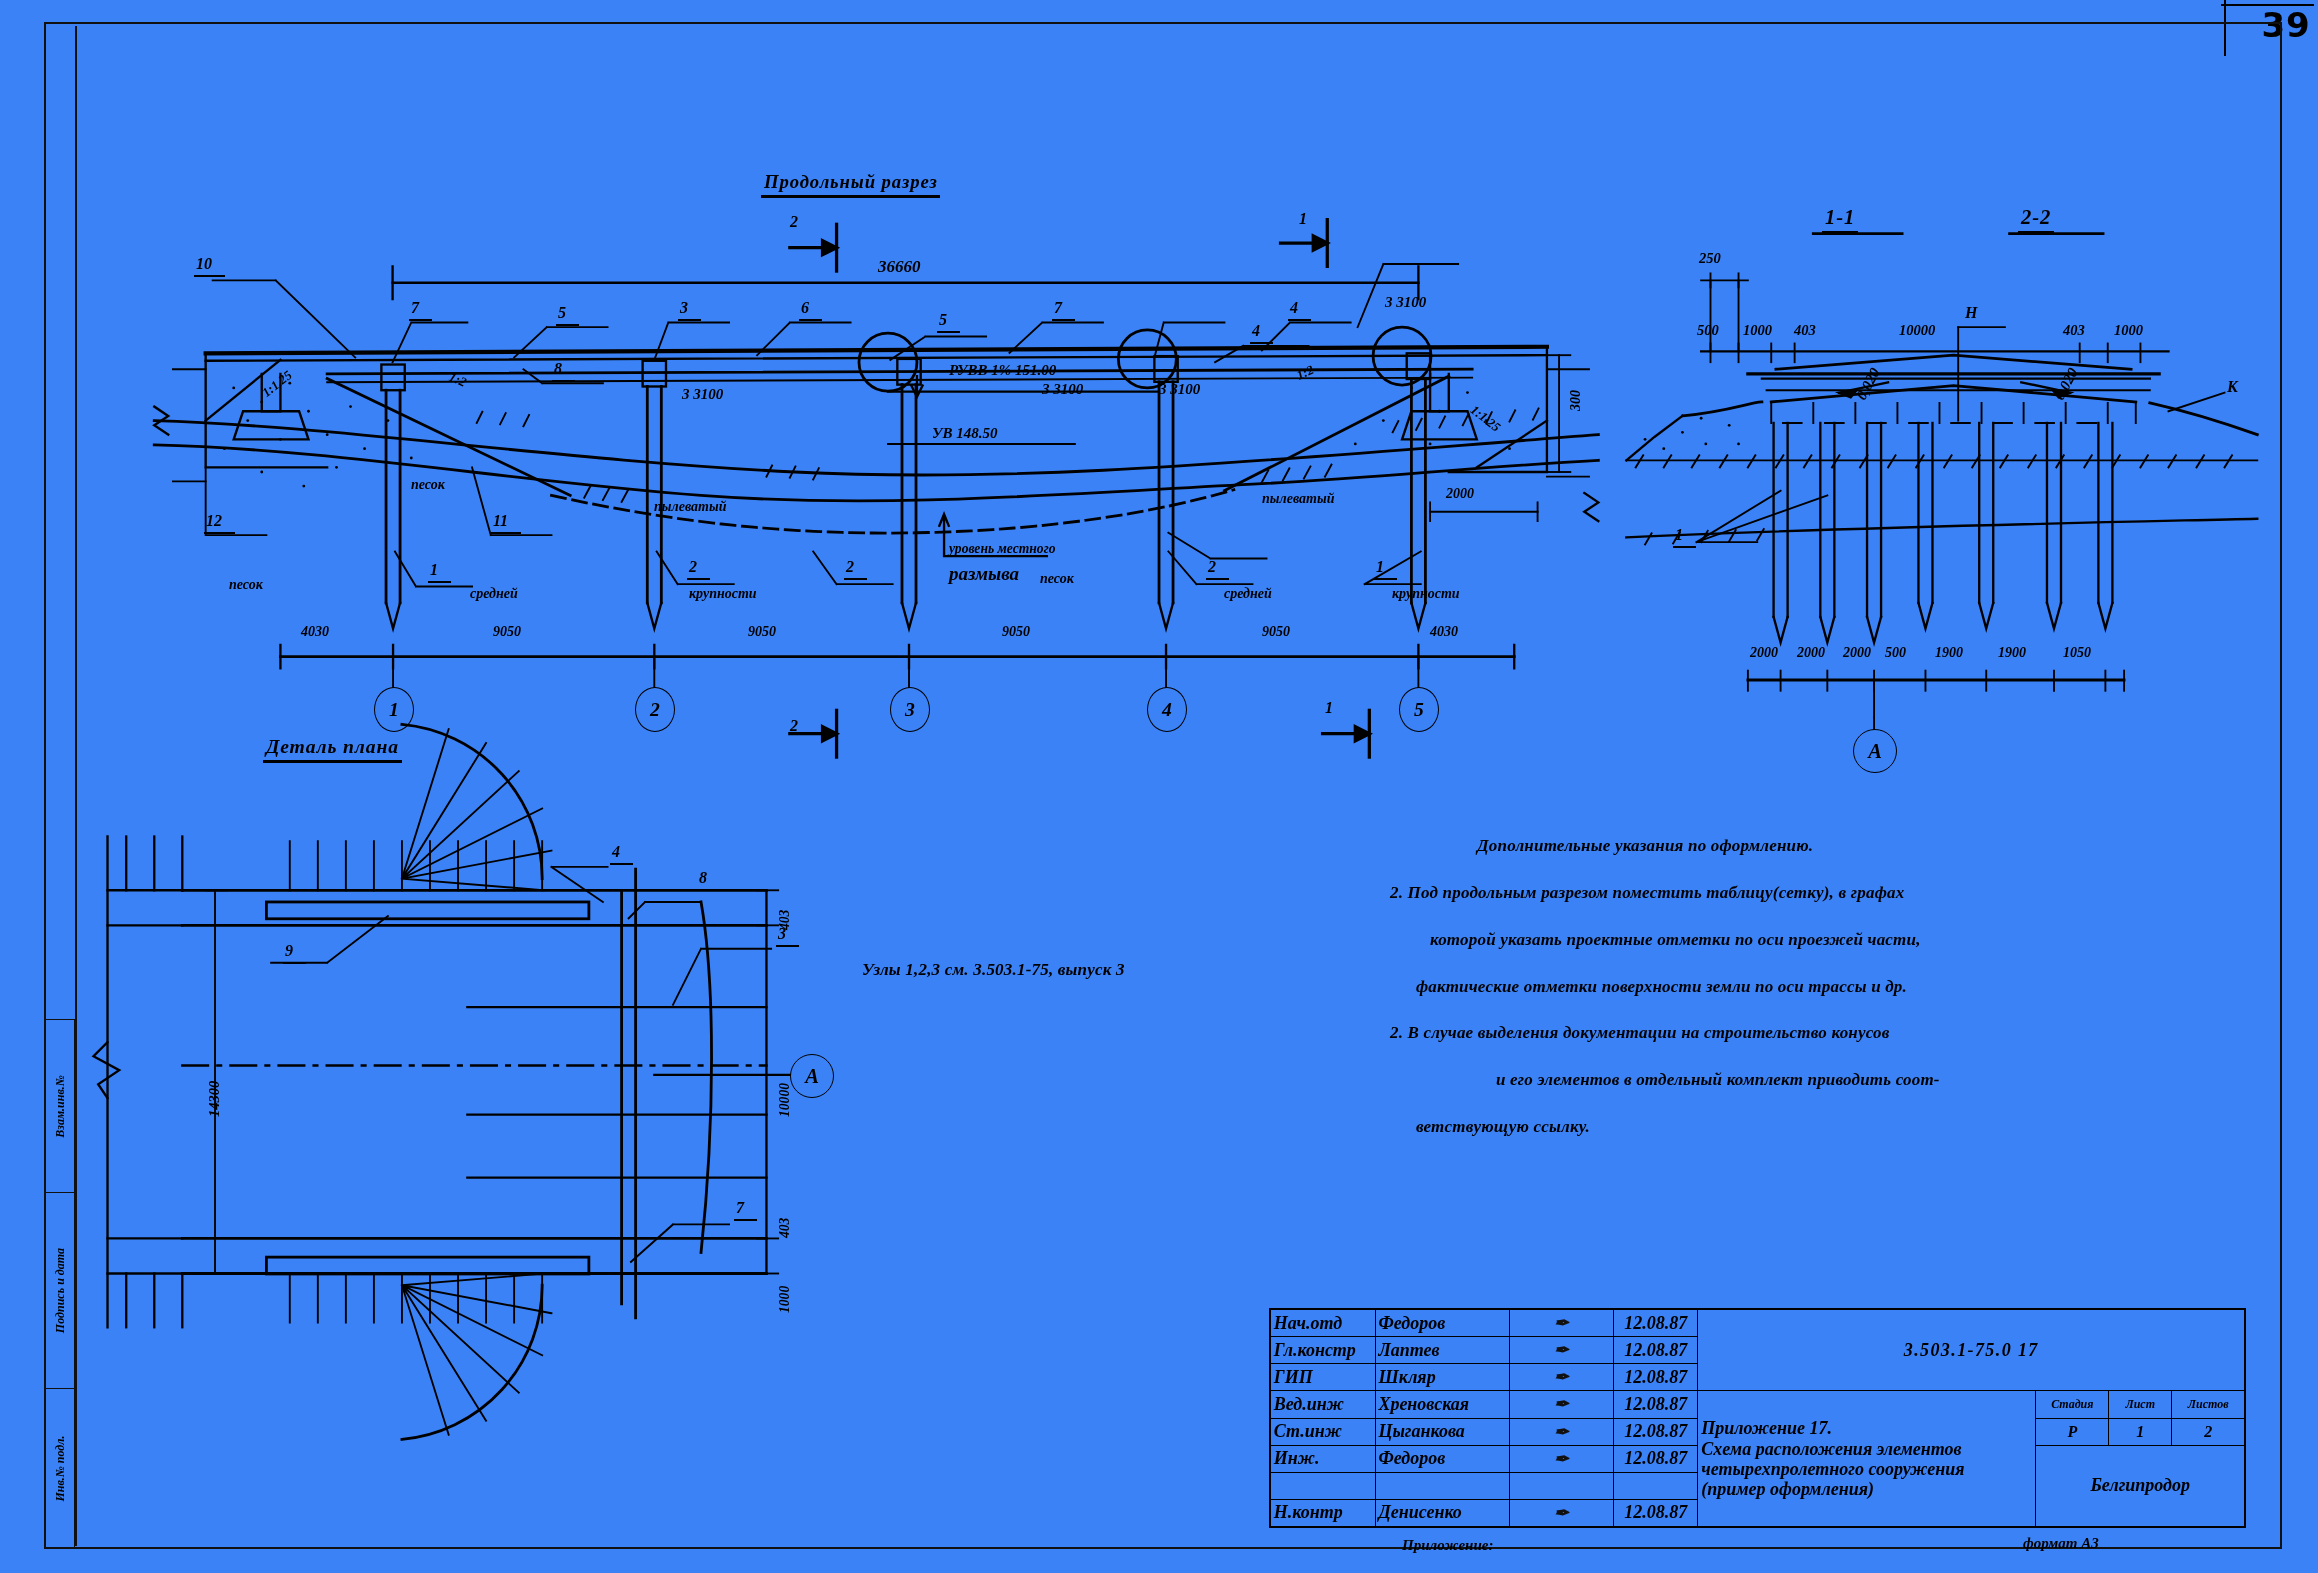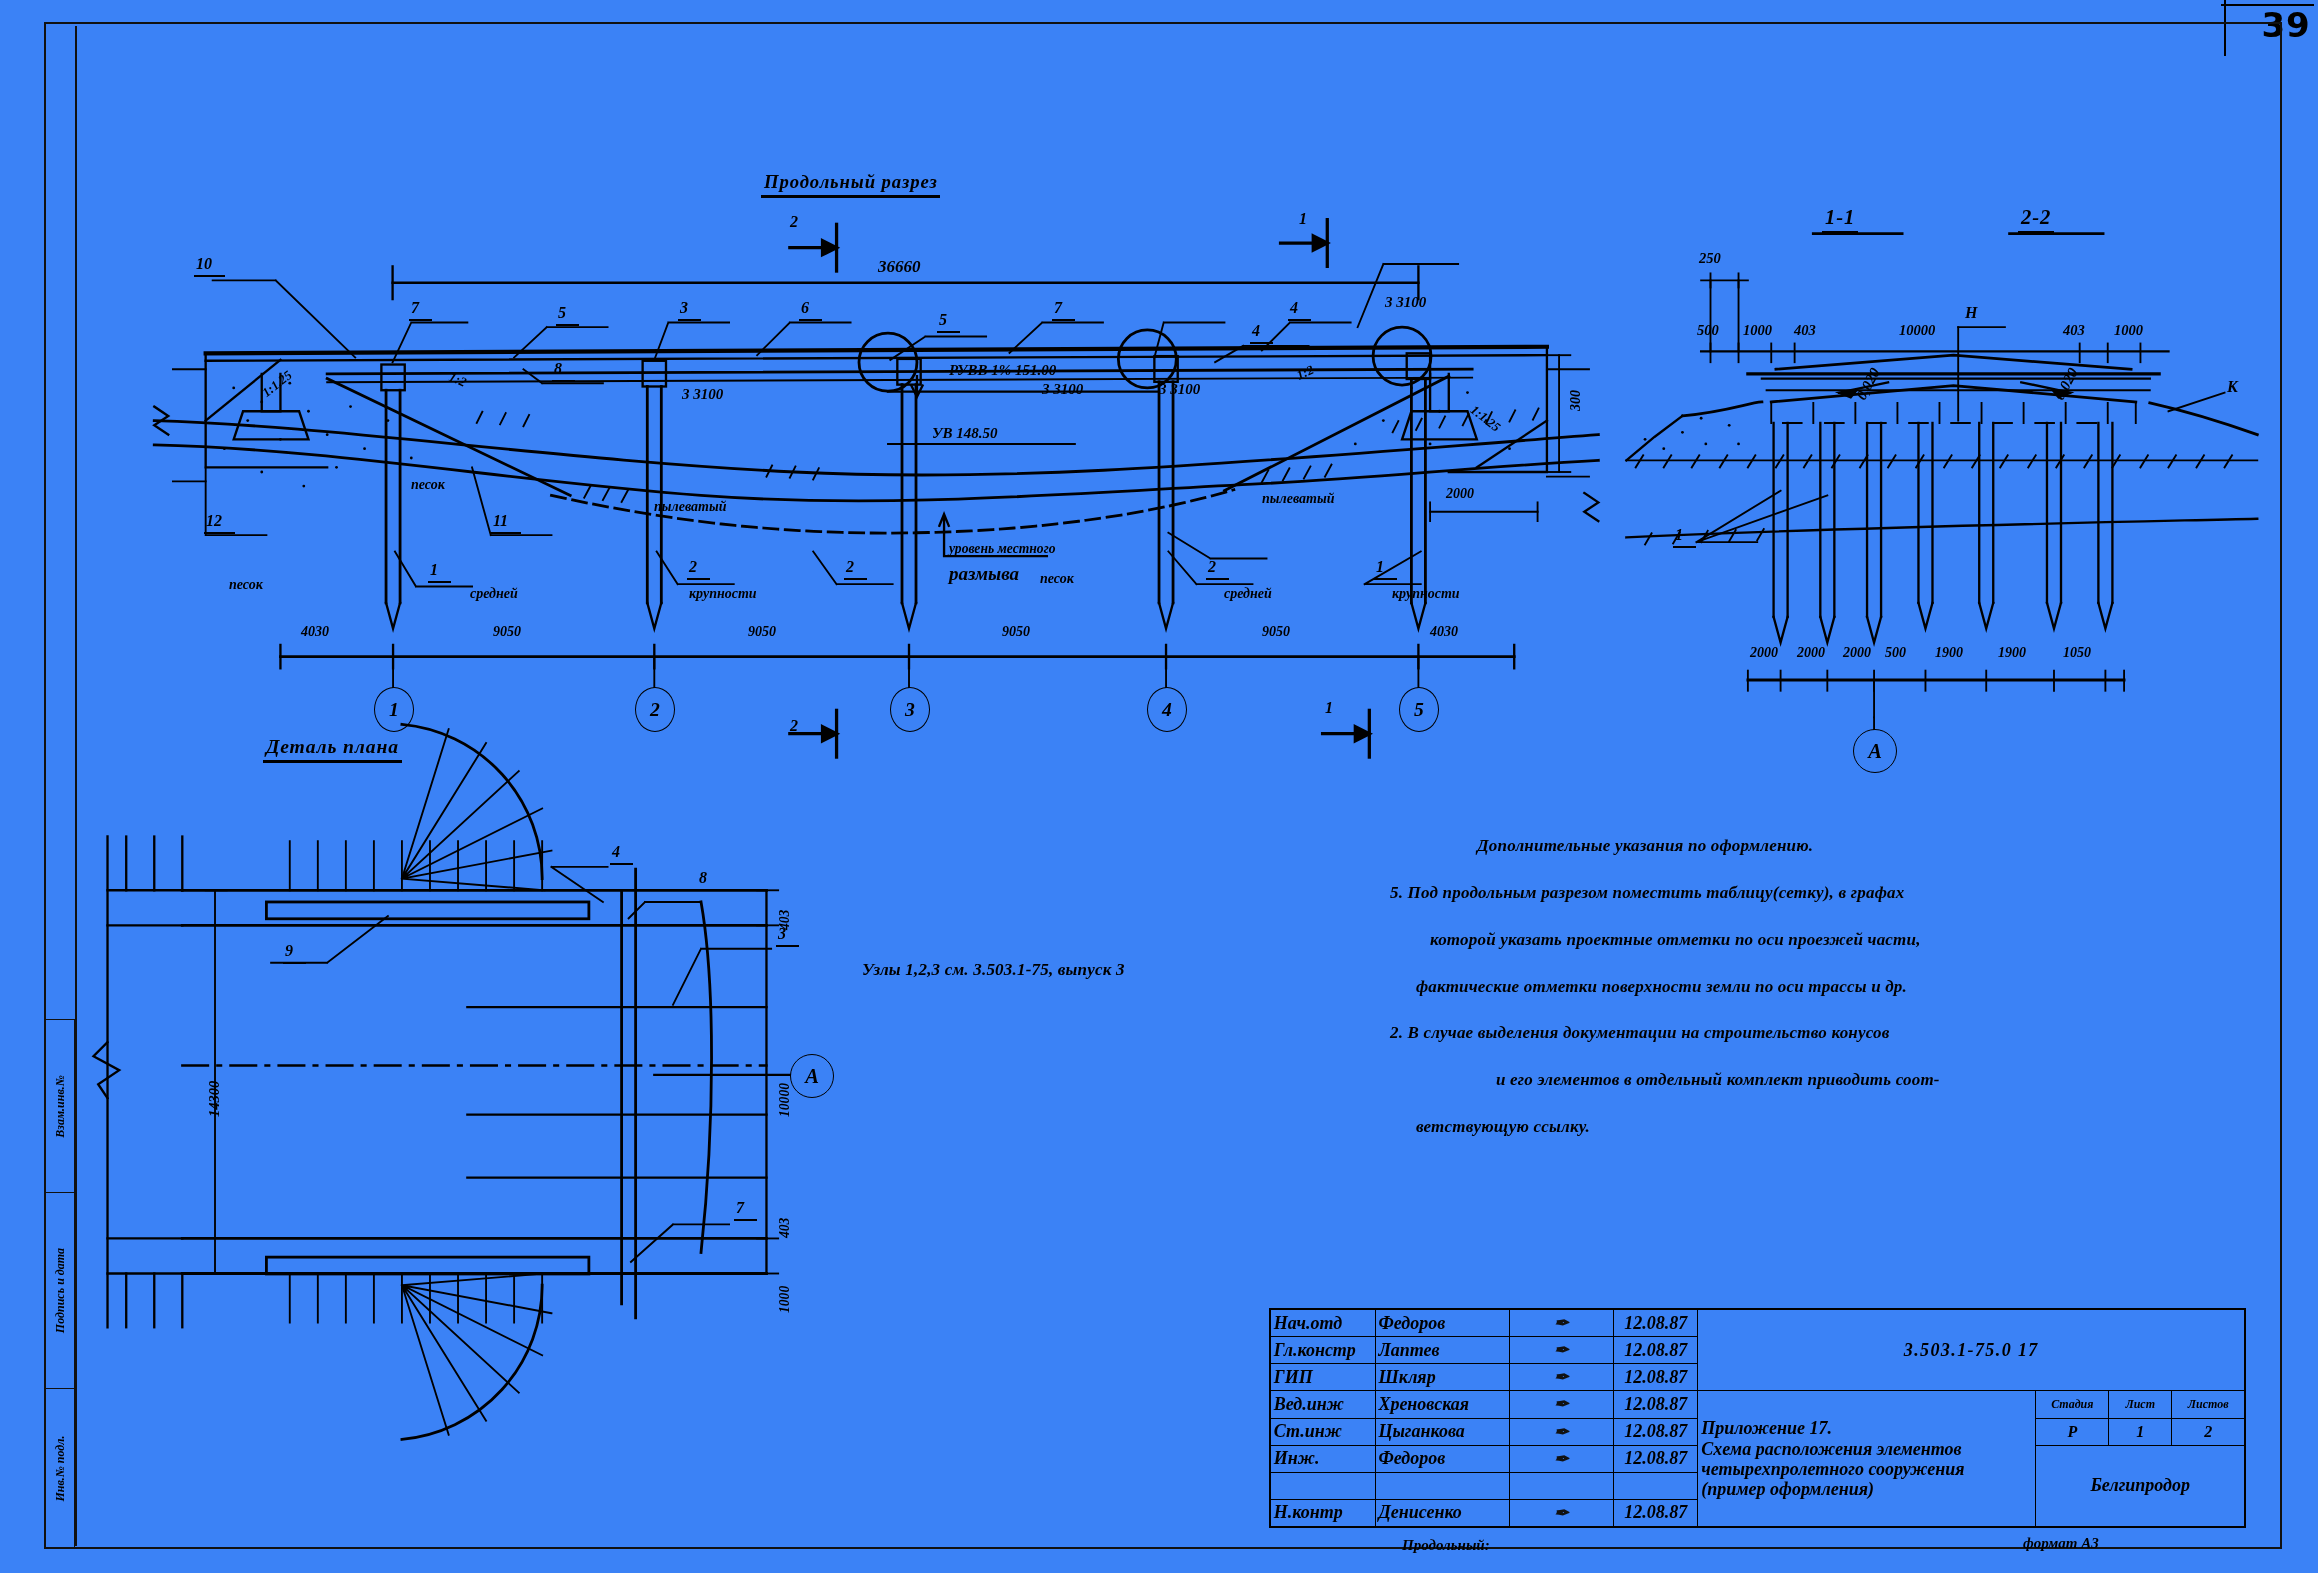--- a/index.html
+++ b/index.html
@@ -655,21 +655,21 @@
   <div class="num" style="left:612px;top:843px;">4</div>
   <div class="num" style="left:699px;top:869px;">8</div>
   <div class="num" style="left:778px;top:925px;">3</div>
   <div class="num" style="left:736px;top:1199px;">7</div>
 
   <div class="circ" style="left:790px;top:1054px;width:42px;height:42px;font-size:20.6px;">А</div>
 
   <div class="note" style="left:862px;top:960px;">Узлы 1,2,3 см. 3.503.1-75, выпуск 3</div>
 
   <div class="note" style="left:1477px;top:836px;">Дополнительные указания по оформлению.</div>
-  <div class="note" style="left:1390px;top:883px;">5. Под продольным разрезом поместить таблицу(сетку), в графах</div>
+  <div class="note" style="left:1390px;top:883px;">2. Под продольным разрезом поместить таблицу(сетку), в графах</div>
   <div class="note" style="left:1430px;top:930px;">которой указать проектные отметки по оси проезжей части,</div>
   <div class="note" style="left:1416px;top:977px;">фактические отметки поверхности земли по оси трассы и др.</div>
   <div class="note" style="left:1390px;top:1023px;">2. В случае выделения документации на строительство конусов</div>
   <div class="note" style="left:1496px;top:1070px;">и его элементов в отдельный комплект приводить соот-</div>
   <div class="note" style="left:1416px;top:1117px;">ветствующую ссылку.</div>
 
   <div class="tb">
     <table>
       <tbody>
           <tr>
@@ -731,17 +731,17 @@
       <tr>
         <td style="height:24px;">Н.контр</td>
         <td>Денисенко</td>
         <td class="sig c">✒</td>
         <td class="c">12.08.87</td>
       </tr>
     </tbody>
       </table>
   </div>
 
-  <div class="kop">Продольный:</div>
+  <div class="kop">Приложение:</div>
   <div class="fmt">формат А3</div>
 
 </div>
 
 
 </body></html>

